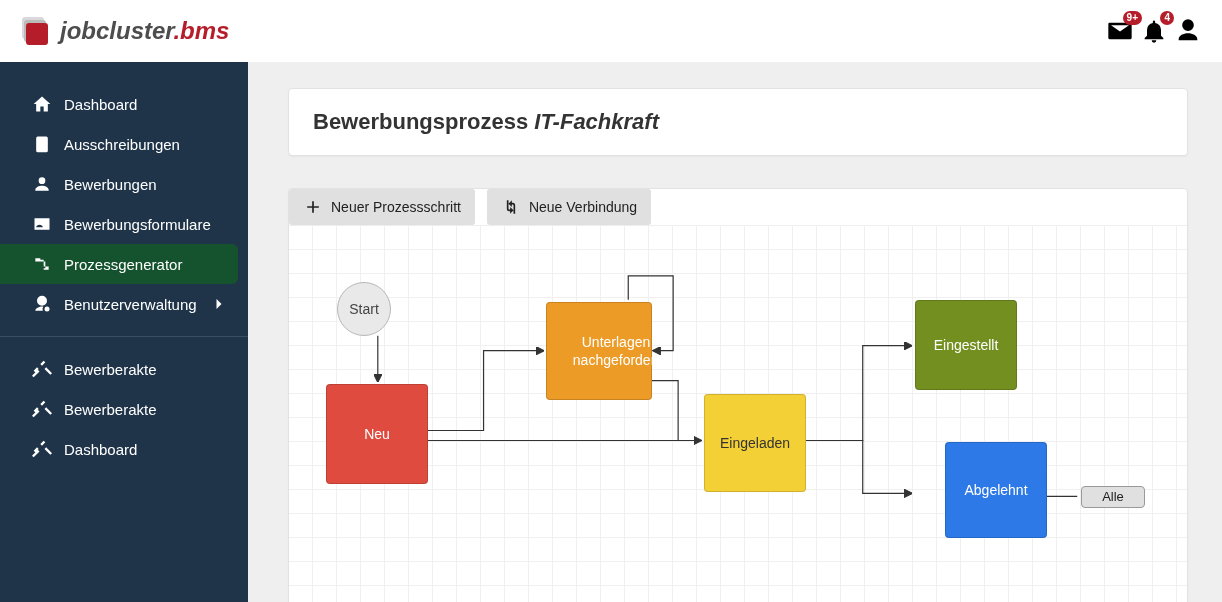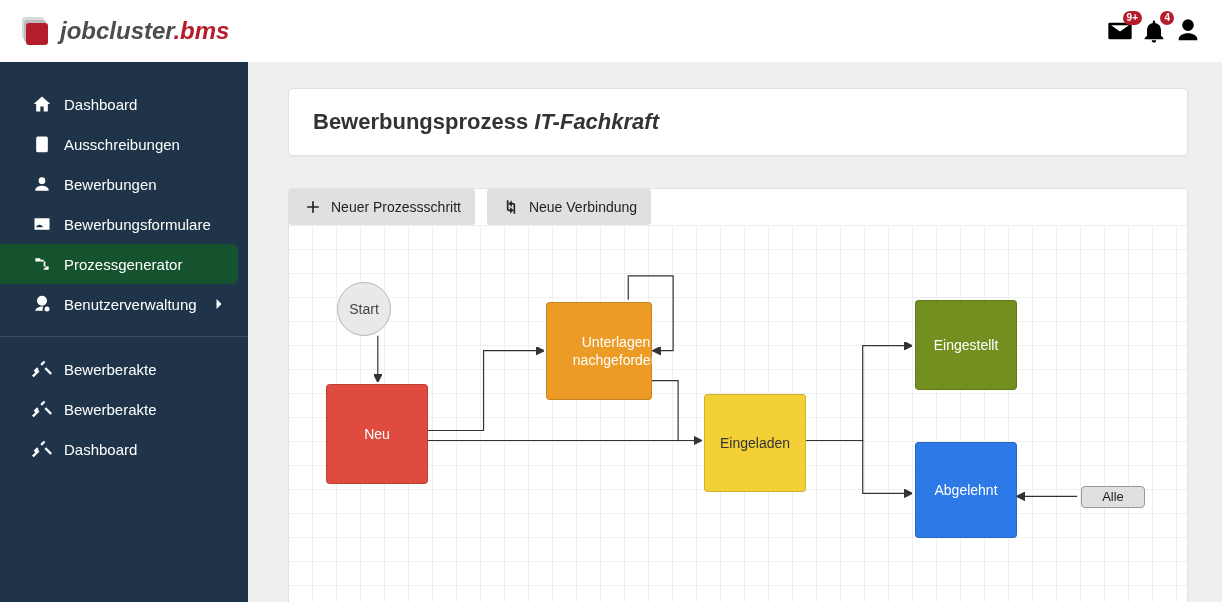--- a/index.html
+++ b/index.html
@@ -65,21 +65,21 @@
            justify-content:center; border-radius:4px; text-align:center; padding:4px;
            border:1px solid rgba(0,0,0,.15); cursor:move; }
   .pnode span { line-height:1.3; }
 
   #n-start { left:48px; top:56px; width:54px; height:54px; border-radius:50%; background:#e9e9e9;
              color:#444; border:1px solid #b8b8b8; }
   #n-neu   { left:37px; top:158px; width:102px; height:100px; background:#df4c3f; }
   #n-unt   { left:257px; top:76px; width:106px; height:98px;  background:#ec9b26;padding-left:38px; }
   #n-ein   { left:415px; top:168px; width:102px; height:98px;  background:#f4d037; color:#333; }
   #n-est   { left:626px; top:74px; width:102px; height:90px;  background:#738f1f; }
-  #n-abg   { left:626px; top:216px;width:102px; height:96px;  background:#2c79e7; }
+  #n-abg   { left:656px; top:216px;width:102px; height:96px;  background:#2c79e7; }
   #n-alle  { left:792px; top:260px;width:64px;  height:22px;  background:#e0e0e0; color:#222;
              border:1px solid #999; font-size:13px; }
 
   svg.conn { position:absolute; left:0; top:0; width:100%; height:100%; pointer-events:none;
              stroke:#333; fill:none; stroke-width:1.2; }
 </style>
 </head>
 <body>
 
 <div class="header">

